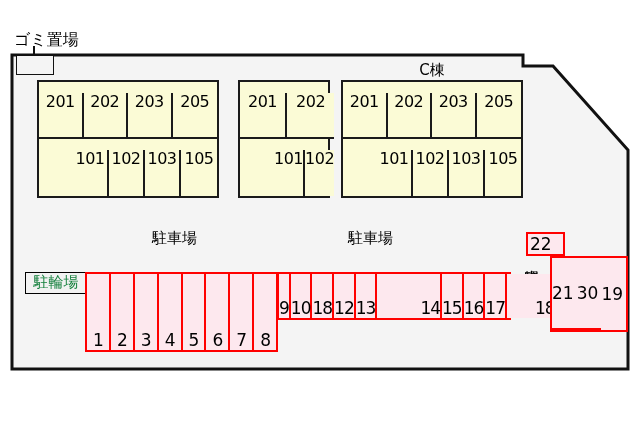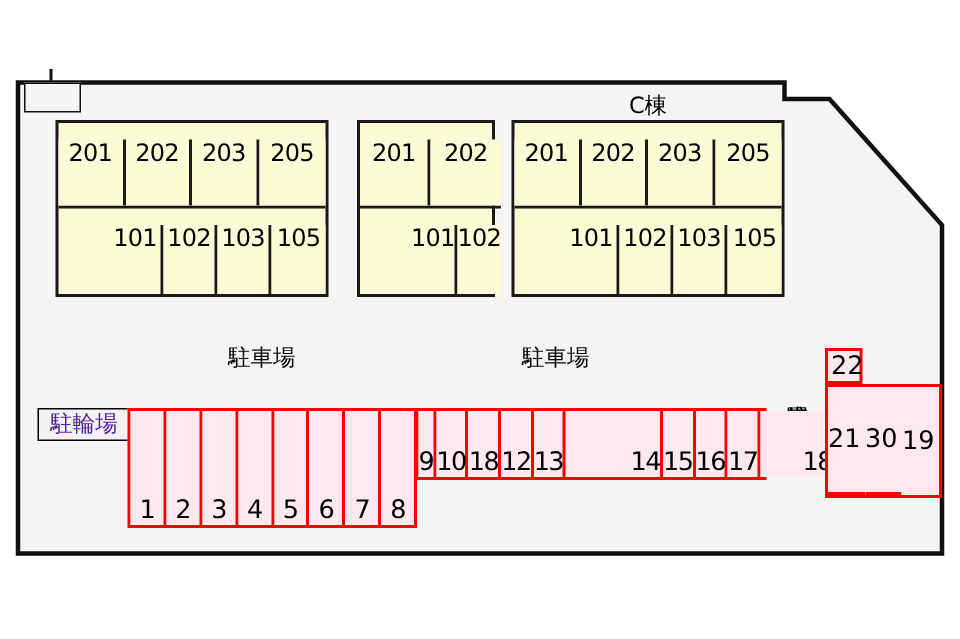--- a/index.html
+++ b/index.html
@@ -122,21 +122,21 @@
     font-size: 15px;
     color: #000;
     white-space: nowrap;
     letter-spacing: 0px;
   }
   .lbl-boxed {
     position: absolute;
     border: 1px solid #000;
     background: #f2f2f2;
     font-size: 15px;
-    color: #4c1d95;
+    color: #15803d;
     white-space: nowrap;
     padding: 0 1px;
     line-height: 1.15;
     box-sizing: border-box;
   }
   .lbl-vert {
     position: absolute;
     font-size: 15px;
     color: #000;
     writing-mode: vertical-rl;
@@ -157,20 +157,21 @@
 <div id="plan">
 
   <svg class="site-svg" viewBox="0 0 640 426" xmlns="http://www.w3.org/2000/svg">
     <polygon points="12,55 12,369 628,369 628,150 553,66 523,66 523,55" fill="#f4f4f4" stroke="#111111" stroke-width="3" stroke-linejoin="miter"></polygon>
   </svg>
 
   <svg class="site-svg" viewBox="0 0 640 426" xmlns="http://www.w3.org/2000/svg">
     <line x1="34" y1="46" x2="34" y2="66" stroke="#111111" stroke-width="2"></line>
   </svg>
   <div class="trash-box abs" style="left:16px; top:55px; width:38px; height:20px;"></div>
+  <div class="lbl" style="left:14px; top:30px; font-size:16px;">ゴミ置場</div>
 
   <div class="bldg abs" style="left:37px; top:80px; width:182px; height:118px;">
     <div class="bldg-row" style="grid-template-columns: repeat(4, 1fr);">
       <div class="unit">201</div>
       <div class="unit">202</div>
       <div class="unit">203</div>
       <div class="unit">205</div>
     </div>
     <div class="bldg-row" style="grid-template-columns: repeat(4, 1fr);">
       <div class="unit">101</div>
@@ -230,21 +231,21 @@
     <div class="stall" style="flex:1;">1</div>
     <div class="stall" style="flex:1;">2</div>
     <div class="stall" style="flex:1;">3</div>
     <div class="stall" style="flex:1;">4</div>
     <div class="stall" style="flex:1;">5</div>
     <div class="stall" style="flex:1;">6</div>
     <div class="stall" style="flex:1;">7</div>
     <div class="stall" style="flex:1;">8</div>
   </div>
 
-  <div class="stall-22 abs" style="left:550px; top:232px; width:25px; height:24px;">22</div>
+  <div class="stall-22 abs" style="left:526px; top:232px; width:39px; height:24px;">22</div>
 
   <div class="lot-v abs" style="left:550px; top:256px; width:78px; height:76px;">
     <div class="stall-v" style="flex:1;">21</div>
     <div class="stall-v" style="flex:1;">30</div>
     <div class="stall-v" style="flex:1;">19</div>
   </div>
 
 </div>
 
 </body></html>

